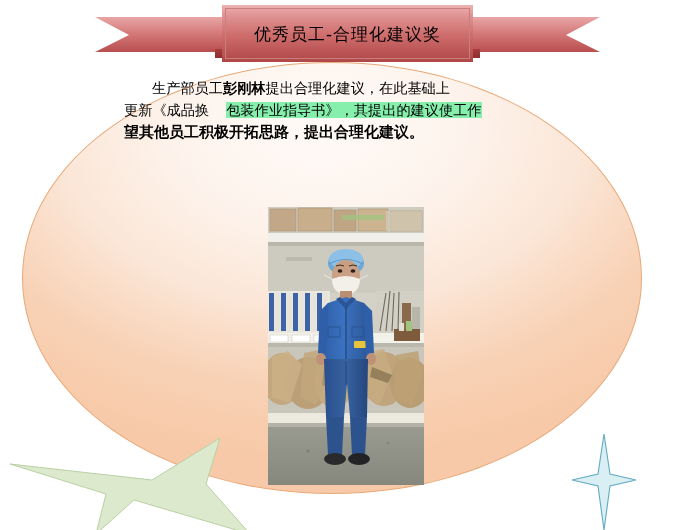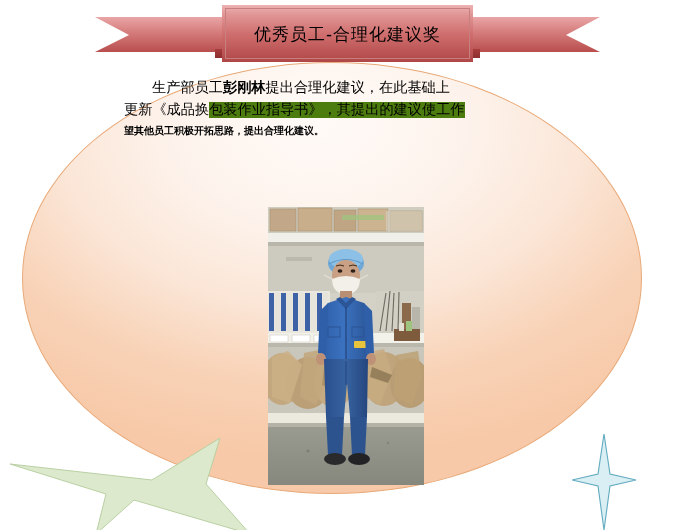--- a/index.html
+++ b/index.html
@@ -72,37 +72,37 @@
     height: 58px;
   }
 
   
 
   .text-block {
     position: absolute;
     left: 124px;
     top: 78px;
     width: 404px;
-    font-family: Liberation Mono, monospace;
+    font-family: Liberation Sans, sans-serif;
     font-size: 14.2px;
     line-height: 21.5px;
     color: #000000;
     letter-spacing: 0px;
   }
   .text-line {
     white-space: nowrap;
     height: 21.5px;
   }
   .line-1 { text-indent: 28px; }
 
-  .hl { background-color: #4d7c0f; }
+  .hl { background-color: #86efac; margin-left: 17px; }
   .bold { font-weight: bold; }
   .bold-line {
     font-weight: bold;
-    font-size: 10px;
+    font-size: 15px;
   }
 
   
 
   .photo {
     position: absolute;
     left: 268px;
     top: 207px;
     width: 156px;
     height: 278px;

